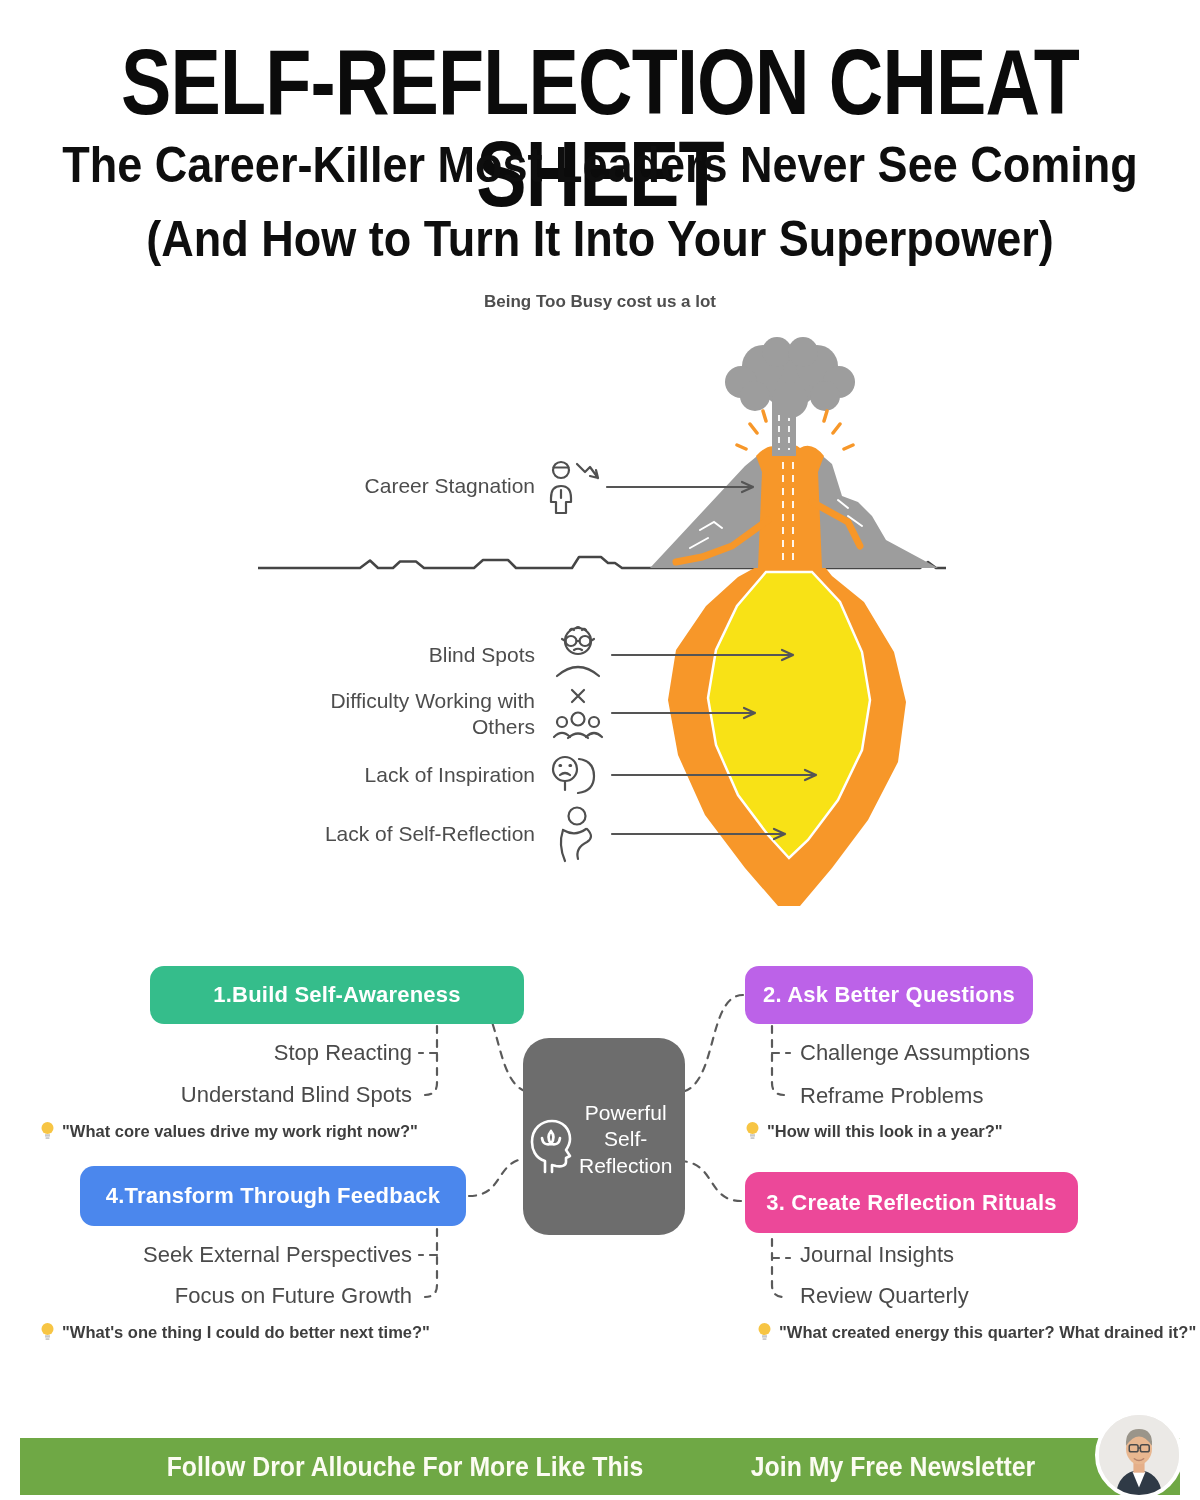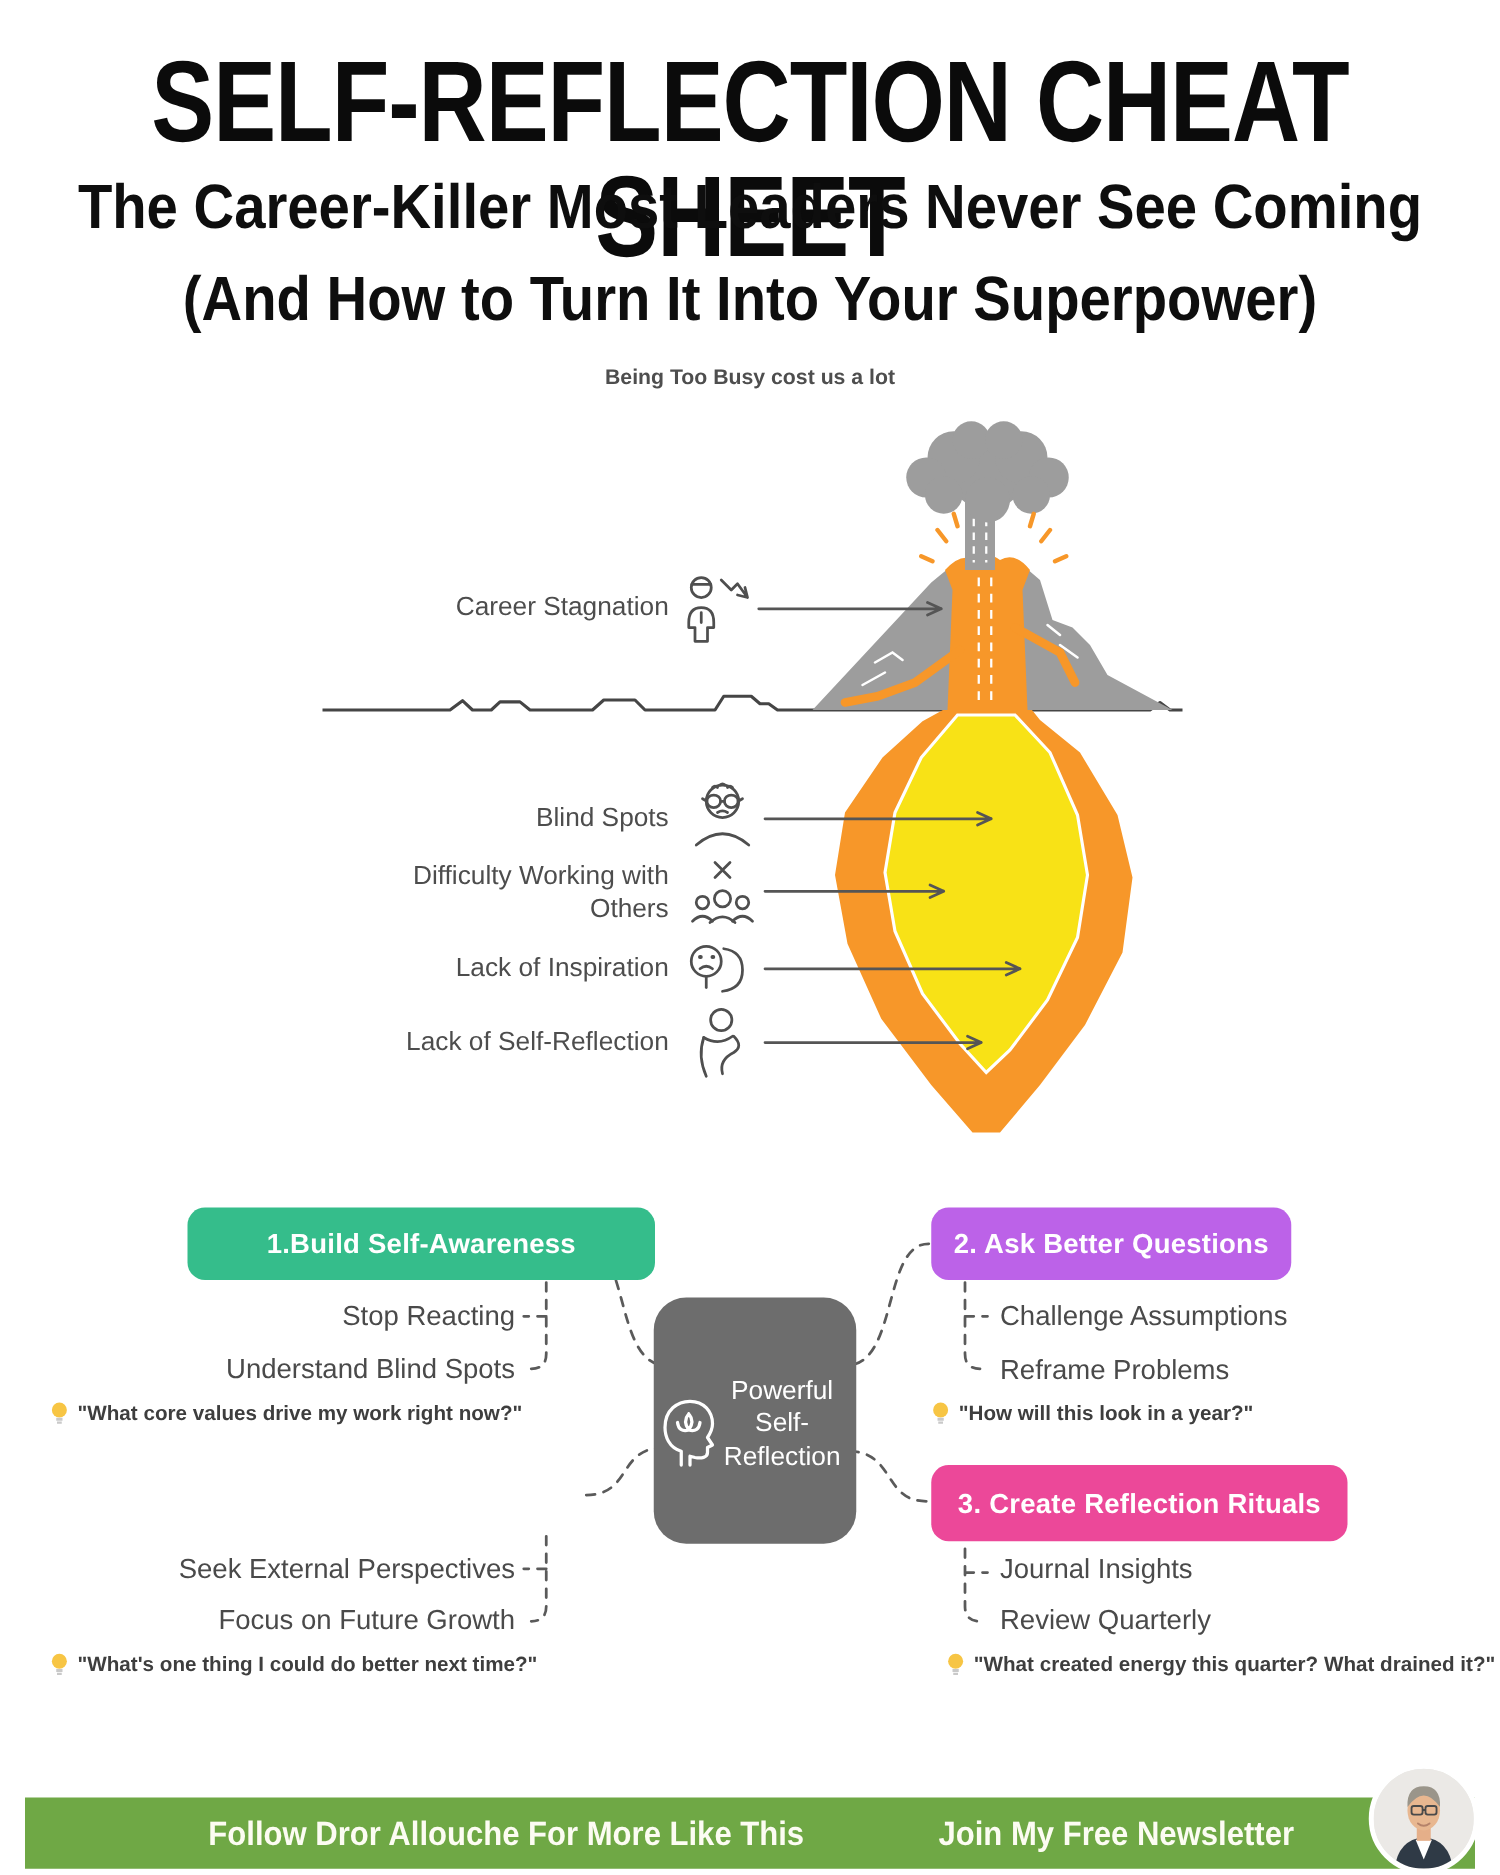--- a/index.html
+++ b/index.html
@@ -156,20 +156,21 @@
       <path d="M741,1201 C707,1201 716,1163 681,1161"></path>
       <path d="M437,1026 L437,1083 Q437,1095 425,1095 M437,1053 H419"></path>
       <path d="M772,1026 L772,1083 Q772,1095 784,1095 M772,1053 H790"></path>
       <path d="M437,1229 L437,1285 Q437,1297 425,1297 M437,1255 H419"></path>
       <path d="M772,1239 L772,1285 Q772,1297 784,1297 M772,1258 H790"></path>
     </g>
   </svg>
 
   <div class="node node-green" style="left:150px;top:966px;width:374px;height:58px;">1.Build Self-Awareness</div>
   <div class="node node-purple" style="left:745px;top:966px;width:288px;height:58px;">2. Ask Better Questions</div>
+  <div class="node node-blue" style="left:80px;top:1166px;width:386px;height:60px;">4.Transform Through Feedback</div>
   <div class="node node-yellow" style="left:745px;top:1172px;width:333px;height:61px;">3. Create Reflection Rituals</div>
 
   <div class="center-node">
     <svg style="margin-top:16px;" width="56" height="62" viewBox="0 0 56 62" fill="none" stroke="#ffffff" stroke-width="2.6" stroke-linecap="round" stroke-linejoin="round">
       <path d="M22,58 V47 C12,44 9,35 9,28 C9,14 19,7 29,7 C40,7 47,15 47,25 C47,30 45,33 43,36 L47,42 L43,44 V48 C43,52 38,53 33,52 L29,51 V58"></path>
       <path d="M28,17 q5,6 0,13 q-5,-7 0,-13 M19,24 q1,8 9,6 M37,24 q-1,8 -9,6"></path>
     </svg>
     <div class="center-text">
       <div>Powerful</div>
       <div>Self-</div>

